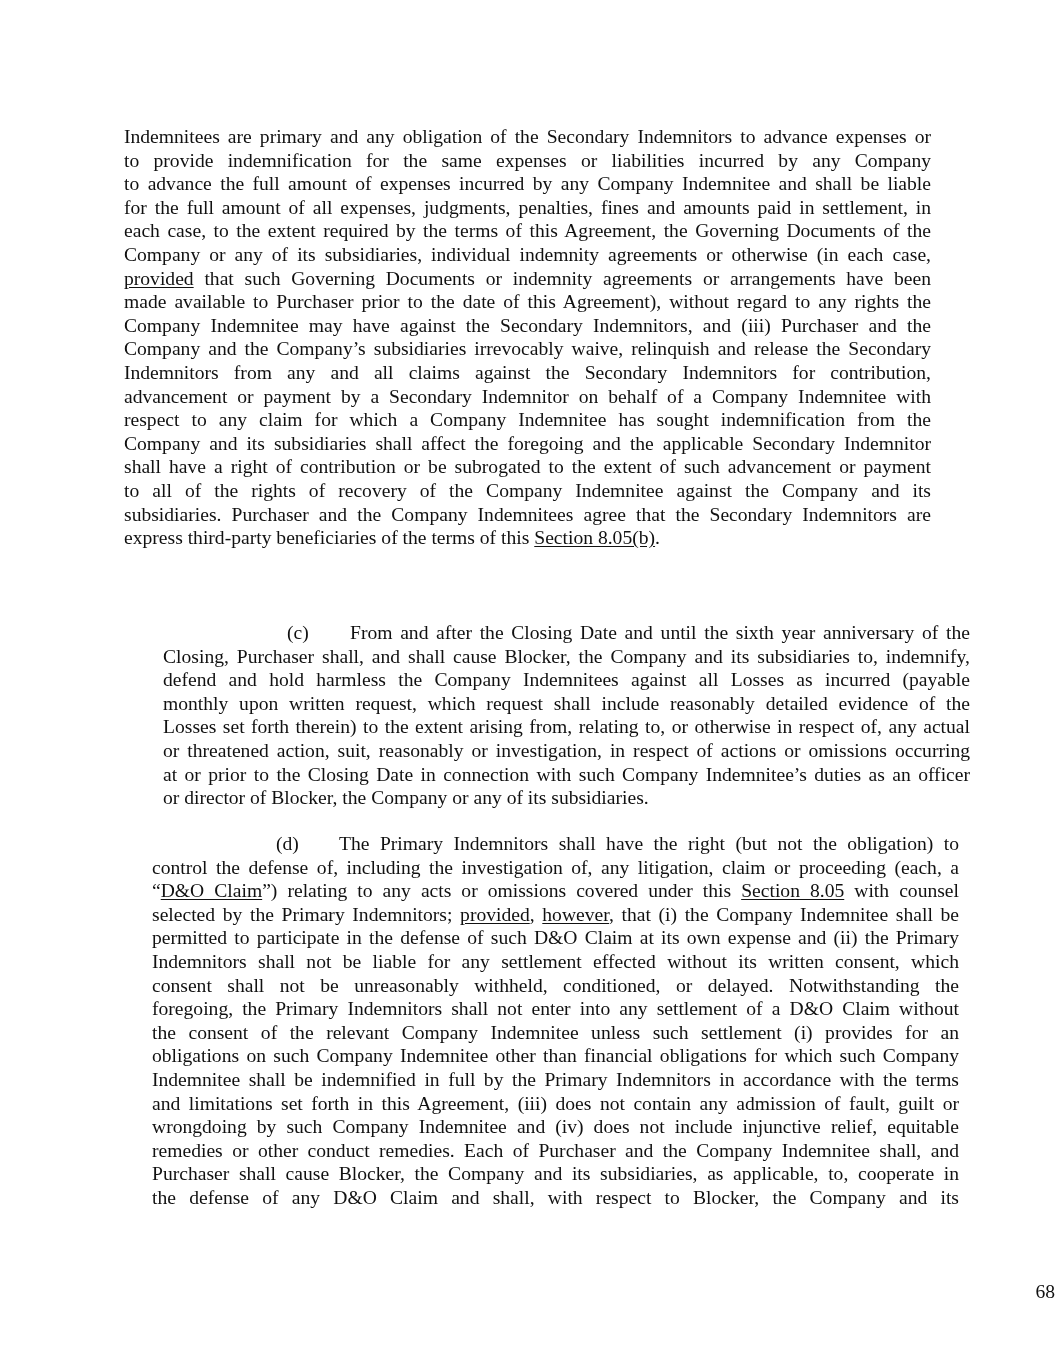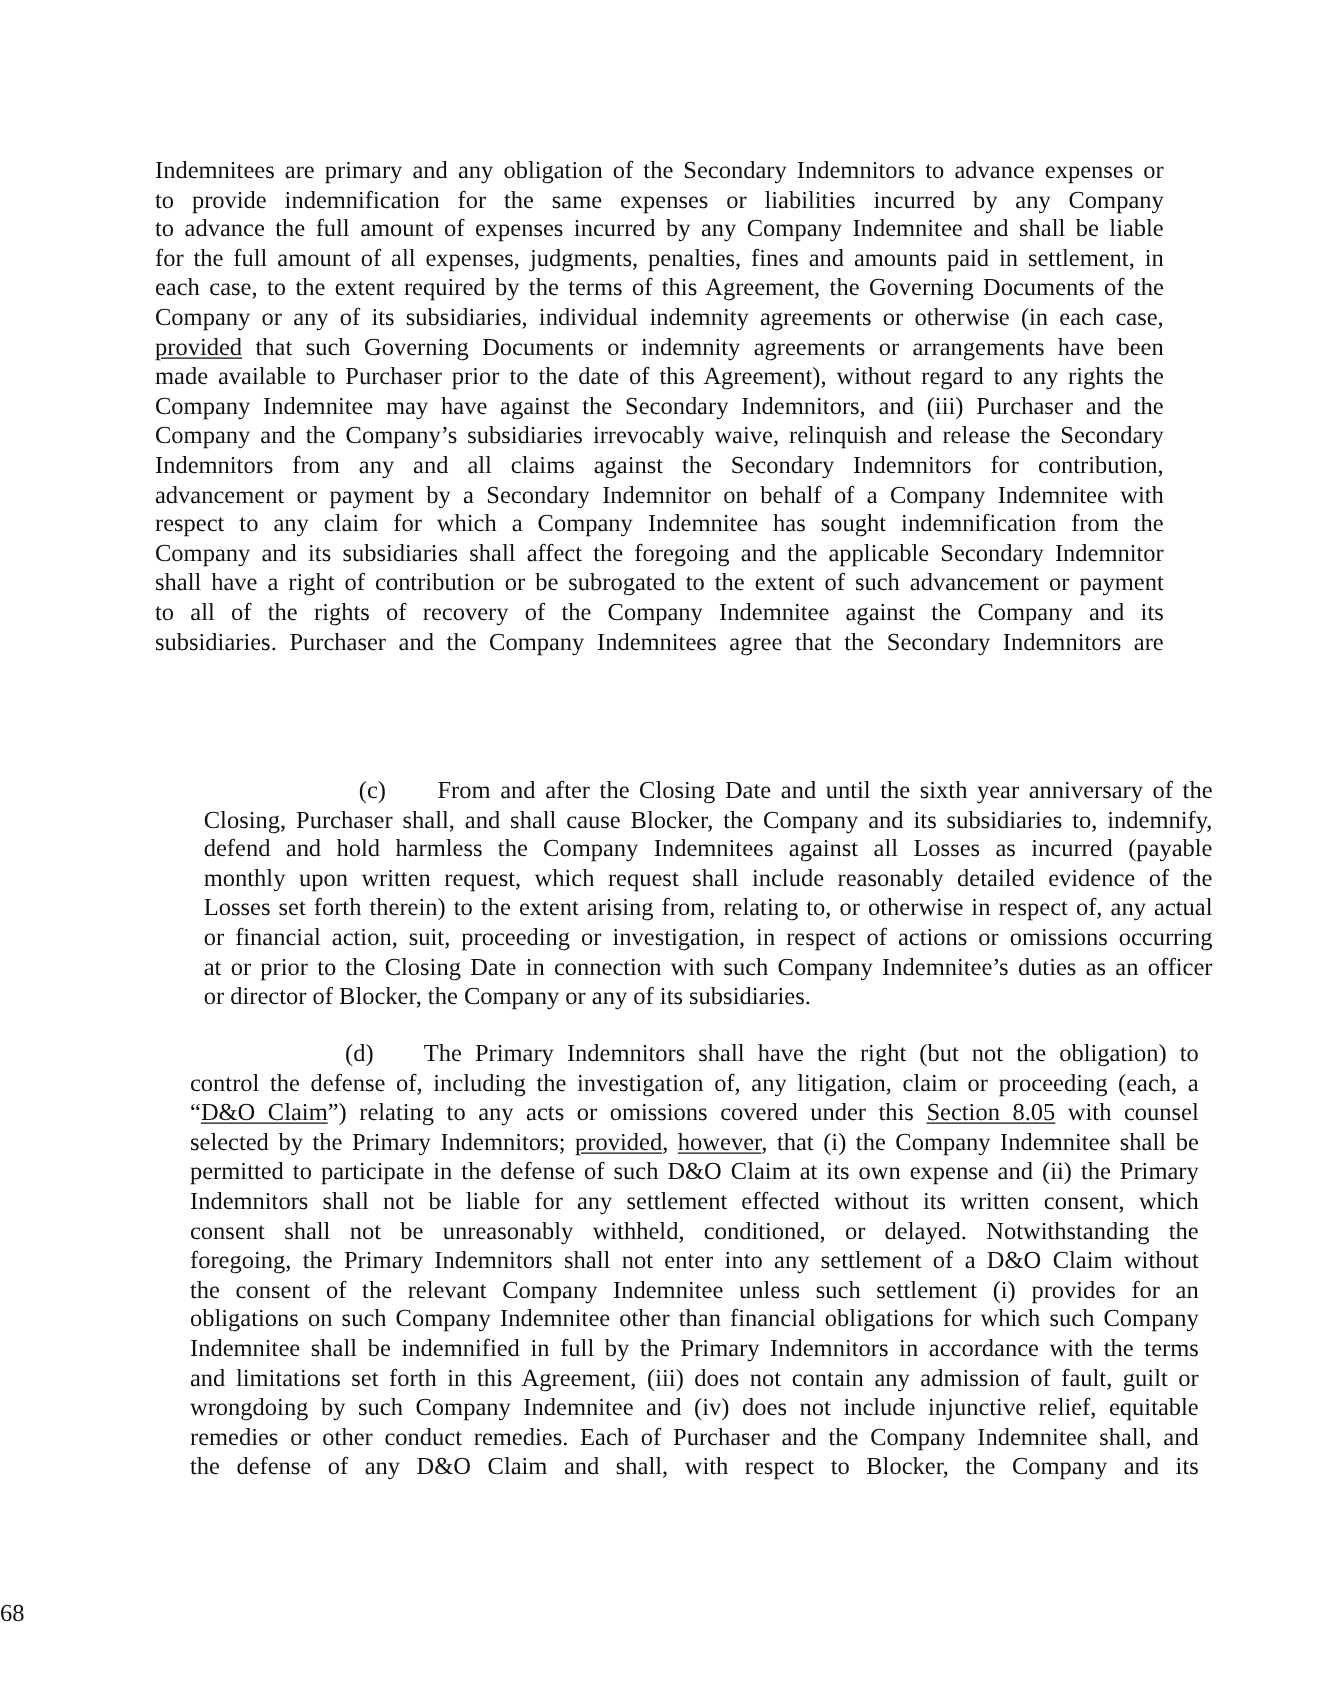--- a/index.html
+++ b/index.html
@@ -18,21 +18,21 @@
     .line > .t { display: inline; }
     .line.last { text-align-last: left; }
     .u { text-decoration: underline; text-underline-offset: 2px; }
     .p1 { top: 125px; }
     .p3 { top: 621px; margin-left: 39px; }
     .p4 { top: 832px; }
     .indent-label { display: inline-block; width: 63px; }
     .indent { display: inline-block; width: 124px; }
     .page-number {
       position: absolute; top: 1280px; left: 0; width: 1055px;
-      text-align: left; line-height: 23px;
+      text-align: right; line-height: 23px;
     }
   </style>
 </head>
 <body>
 
 <div class="page">
 
   <div class="para p1">
     <span class="line"><span class="t">Indemnitees are primary and any obligation of the Secondary Indemnitors to advance expenses or</span></span>
     <span class="line"><span class="t">to provide indemnification for the same expenses or liabilities incurred by any Company</span></span>
@@ -44,45 +44,47 @@
     <span class="line"><span class="t">made available to Purchaser prior to the date of this Agreement), without regard to any rights the</span></span>
     <span class="line"><span class="t">Company Indemnitee may have against the Secondary Indemnitors, and (iii) Purchaser and the</span></span>
     <span class="line"><span class="t">Company and the Company’s subsidiaries irrevocably waive, relinquish and release the Secondary</span></span>
     <span class="line"><span class="t">Indemnitors from any and all claims against the Secondary Indemnitors for contribution,</span></span>
     <span class="line"><span class="t">advancement or payment by a Secondary Indemnitor on behalf of a Company Indemnitee with</span></span>
     <span class="line"><span class="t">respect to any claim for which a Company Indemnitee has sought indemnification from the</span></span>
     <span class="line"><span class="t">Company and its subsidiaries shall affect the foregoing and the applicable Secondary Indemnitor</span></span>
     <span class="line"><span class="t">shall have a right of contribution or be subrogated to the extent of such advancement or payment</span></span>
     <span class="line"><span class="t">to all of the rights of recovery of the Company Indemnitee against the Company and its</span></span>
     <span class="line"><span class="t">subsidiaries.  Purchaser and the Company Indemnitees agree that the Secondary Indemnitors are</span></span>
+    <span class="line last"><span class="t">express third-party beneficiaries of the terms of this </span><span class="t u">Section 8.05(b)</span><span class="t">.</span></span>
   </div>
 
   <div class="para p3" style="top: 621px;">
     <span class="line"><span class="indent"></span><span class="indent-label">(c)</span><span class="t">From and after the Closing Date and until the sixth year anniversary of the</span></span>
     <span class="line"><span class="t">Closing, Purchaser shall, and shall cause Blocker, the Company and its subsidiaries to, indemnify,</span></span>
     <span class="line"><span class="t">defend and hold harmless the Company Indemnitees against all Losses as incurred (payable</span></span>
     <span class="line"><span class="t">monthly upon written request, which request shall include reasonably detailed evidence of the</span></span>
     <span class="line"><span class="t">Losses set forth therein) to the extent arising from, relating to, or otherwise in respect of, any actual</span></span>
-    <span class="line"><span class="t">or financial action, suit, proceeding or investigation, in respect of actions or omissions occurring</span></span>
+    <span class="line"><span class="t">or threatened action, suit, reasonably or investigation, in respect of actions or omissions occurring</span></span>
     <span class="line"><span class="t">at or prior to the Closing Date in connection with such Company Indemnitee’s duties as an officer</span></span>
     <span class="line last"><span class="t">or director of Blocker, the Company or any of its subsidiaries.</span></span>
   </div>
 
   <div class="para p4" style="top: 832px; margin-left: 28px;">
     <span class="line"><span class="indent"></span><span class="indent-label">(d)</span><span class="t">The Primary Indemnitors shall have the right (but not the obligation) to</span></span>
     <span class="line"><span class="t">control the defense of, including the investigation of, any litigation, claim or proceeding (each, a</span></span>
     <span class="line"><span class="t">“</span><span class="t u">D&amp;O Claim</span><span class="t">”) relating to any acts or omissions covered under this </span><span class="t u">Section 8.05</span><span class="t"> with counsel</span></span>
     <span class="line"><span class="t">selected by the Primary Indemnitors; </span><span class="t u">provided</span><span class="t">, </span><span class="t u">however</span><span class="t">, that (i) the Company Indemnitee shall be</span></span>
     <span class="line"><span class="t">permitted to participate in the defense of such D&amp;O Claim at its own expense and (ii) the Primary</span></span>
     <span class="line"><span class="t">Indemnitors shall not be liable for any settlement effected without its written consent, which</span></span>
     <span class="line"><span class="t">consent shall not be unreasonably withheld, conditioned, or delayed.  Notwithstanding the</span></span>
     <span class="line"><span class="t">foregoing, the Primary Indemnitors shall not enter into any settlement of a D&amp;O Claim without</span></span>
     <span class="line"><span class="t">the consent of the relevant Company Indemnitee unless such settlement (i) provides for an</span></span>
     <span class="line"><span class="t">obligations on such Company Indemnitee other than financial obligations for which such Company</span></span>
     <span class="line"><span class="t">Indemnitee shall be indemnified in full by the Primary Indemnitors in accordance with the terms</span></span>
     <span class="line"><span class="t">and limitations set forth in this Agreement, (iii) does not contain any admission of fault, guilt or</span></span>
     <span class="line"><span class="t">wrongdoing by such Company Indemnitee and (iv) does not include injunctive relief, equitable</span></span>
     <span class="line"><span class="t">remedies or other conduct remedies.  Each of Purchaser and the Company Indemnitee shall, and</span></span>
+    <span class="line"><span class="t">Purchaser shall cause Blocker, the Company and its subsidiaries, as applicable, to, cooperate in</span></span>
     <span class="line"><span class="t">the defense of any D&amp;O Claim and shall, with respect to Blocker, the Company and its</span></span>
   </div>
 
   <div class="page-number">68</div>
 </div>
 
 </body></html>

